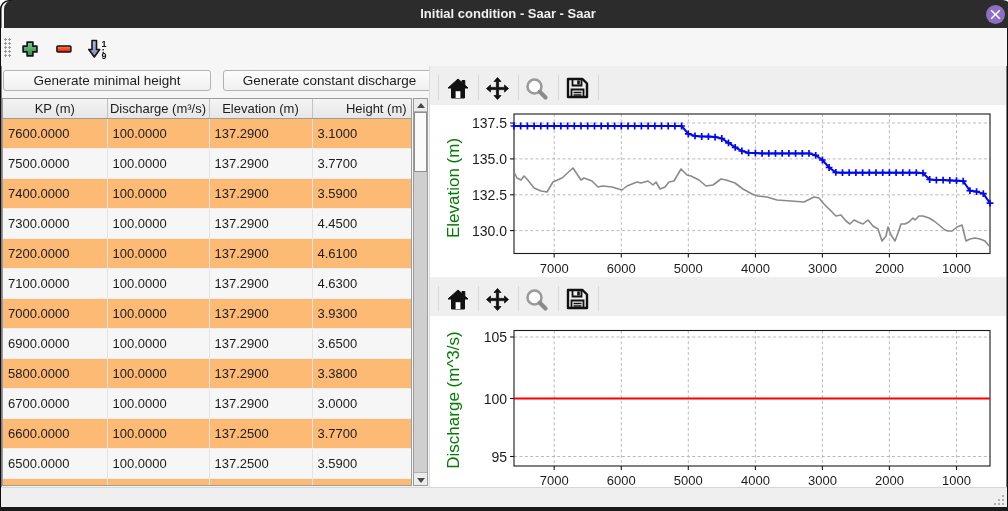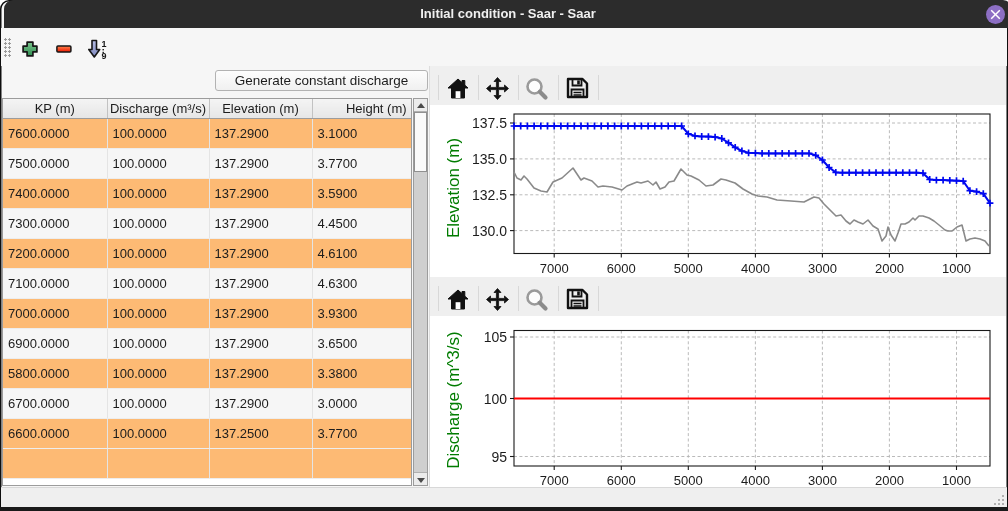--- a/index.html
+++ b/index.html
@@ -109,21 +109,22 @@
             <stop offset="0" stop-color="#b6bde4"></stop>
             <stop offset="1" stop-color="#7d87bd"></stop>
           </linearGradient>
         </defs>
 <text x="14.5" y="8" font-family="Liberation Sans" font-size="9" font-weight="bold" fill="#161616">1</text>
 <text x="14.5" y="20" font-family="Liberation Sans" font-size="9" font-weight="bold" fill="#161616">9</text>
 <rect x="15.5" y="10" width="1.4" height="1.4" fill="#161616"></rect>
         <rect x="15.5" y="12.8" width="1.4" height="1.4" fill="#161616"></rect>
       </svg>
   </div>
-  <div class="btn" style="left:215px; width:213px;">Generate constant discharge</div>
+  <div class="btn" style="left:3px; width:208px;">Generate minimal height</div>
+  <div class="btn" style="left:223px; width:213px;">Generate constant discharge</div>
   <div id="tablewrap">
     <table>
         <colgroup>
           <col style="width:104px">
           <col style="width:102px">
           <col style="width:103px">
           <col style="width:101px">
         </colgroup>
         <tbody>
           <tr>
@@ -190,20 +191,26 @@
             <td>6700.0000</td>
             <td>100.0000</td>
             <td>137.2900</td>
             <td>3.0000</td>
           </tr>
           <tr class="odd">
             <td>6600.0000</td>
             <td>100.0000</td>
             <td>137.2500</td>
             <td>3.7700</td>
+          </tr>
+          <tr class="even">
+            <td>6500.0000</td>
+            <td>100.0000</td>
+            <td>137.2500</td>
+            <td>3.5900</td>
           </tr>
           <tr class="odd">
             <td></td>
             <td></td>
             <td></td>
             <td></td>
           </tr>
         </tbody>
       </table>
   </div>

